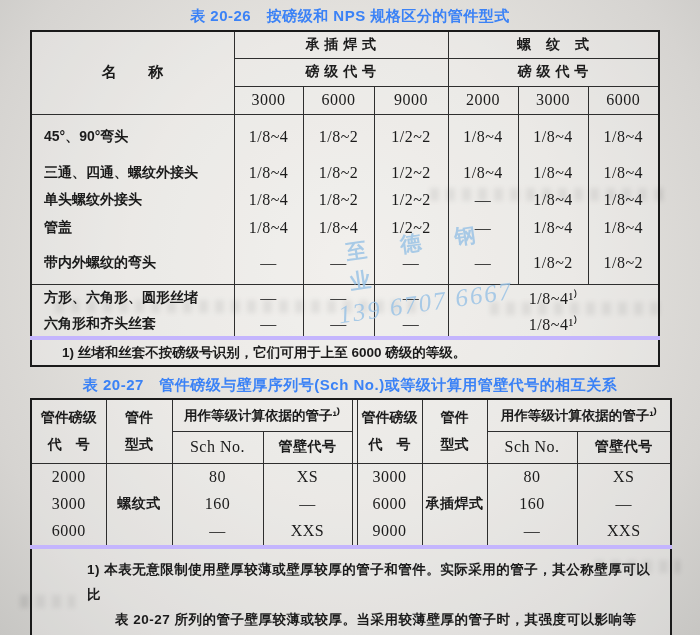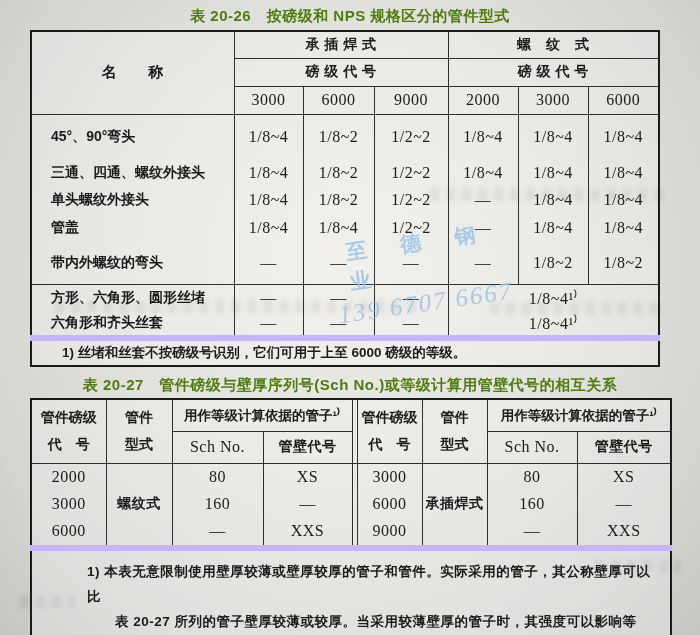--- a/index.html
+++ b/index.html
@@ -4,40 +4,40 @@
 <style>
   * { margin:0; padding:0; box-sizing:border-box; }
   html,body { width:700px; height:635px; }
   body {
     position:relative; overflow:hidden; color:#1b1b1b;
     font-family:"Liberation Sans", sans-serif;
     background: radial-gradient(ellipse at 50% 42%, #edebe7 0%, #e4e2de 45%, #d6d4d1 78%, #c7c6c3 100%);
   }
   .doc-title {
     position:absolute; left:0; width:700px; text-align:center;
-    font-weight:bold; font-size:15px; letter-spacing:0.5px; color:#4d7c0f;
+    font-weight:bold; font-size:15px; letter-spacing:0.5px; color:#3b82f6;
   }
   #title1 { top:7px; }
   #title2 { top:376px; }
   table {
     position:absolute; border-collapse:collapse; table-layout:fixed;
     border:2px solid #1a1a1a; background:rgba(255,255,255,0.25);
   }
   #table1 { left:30px; top:30px; width:628px; }
   #table2 { left:30px; top:398px; width:640px; }
   td {
     border-left:1px solid #2e2e2e; border-right:1px solid #2e2e2e;
     vertical-align:middle; text-align:center; font-size:14px; overflow:hidden;
   }
   .cn { font-weight:bold; letter-spacing:0.5px; }
   .num { font-family:"Liberation Serif", serif; font-size:16px; letter-spacing:0.5px; }
-  .name-cell { text-align:left; padding-left:19px; font-weight:bold; font-size:14px; }
+  .name-cell { text-align:left; padding-left:12px; font-weight:bold; font-size:14px; }
   tr.t1h1 td, tr.t1h2 td, tr.t1h3 td { border-bottom:1px solid #2e2e2e;margin-top:48px; }
   tr.sec2first td { border-top:1px solid #2e2e2e; }
-  tr.footrow td { border-top:6px solid #c4b5fd; }
+  tr.footrow td { border-top:4px solid #c4b5fd; }
   .foot1 {
     text-align:left; padding-left:30px; font-weight:bold; font-size:13.5px;
   }
   .hdr2line div { line-height:27px; font-weight:bold; font-size:14px; }
   .grp { font-weight:bold; font-size:13.5px; }
   .stack { display:flex; flex-direction:column; justify-content:space-around; height:81px; }
   .stack div { line-height:16px; }
   tr.t2h1 td, tr.t2h2 td { border-bottom:1px solid #2e2e2e;margin-top:35px; }
   .gapcol { border-left:1px solid #2e2e2e; border-right:1px solid #2e2e2e; }
   .foot2 {

